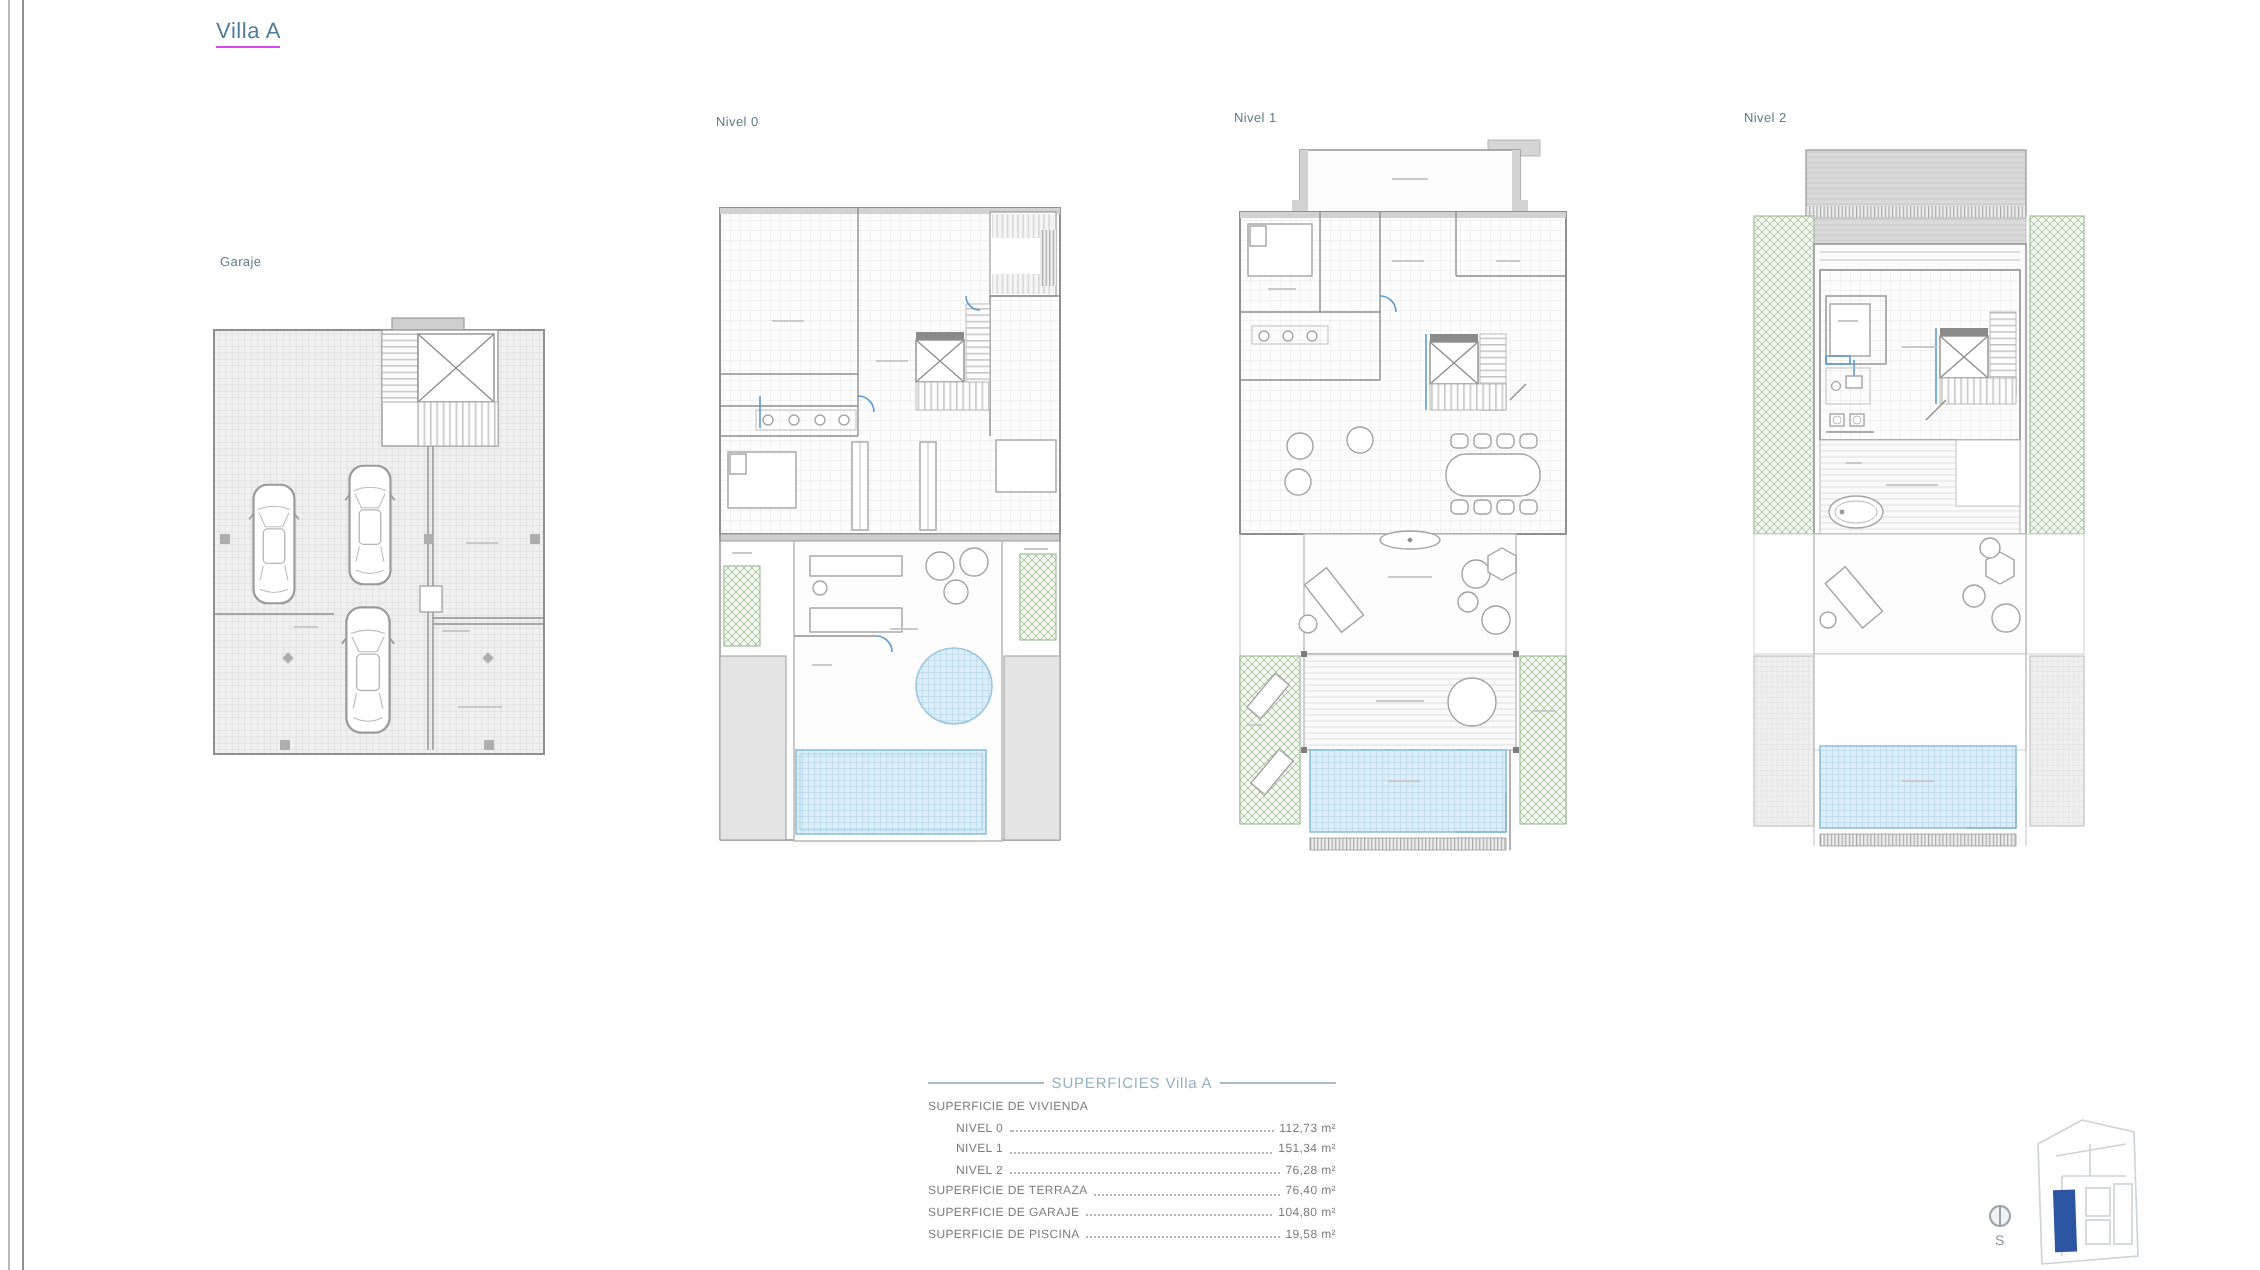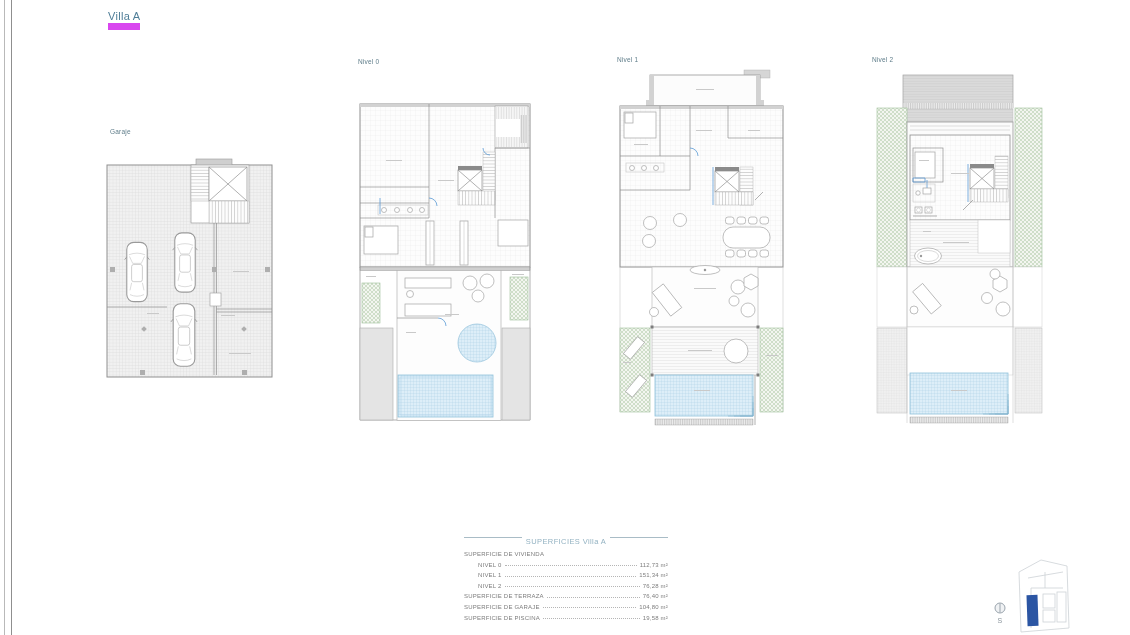--- a/index.html
+++ b/index.html
@@ -2,32 +2,32 @@
 <html><head>
 <meta charset="utf-8">
 <style>
   html,body{margin:0;padding:0;background:#fff;}
   .sheet{position:relative;width:1130px;height:635px;background:#ffffff;
          font-family:"Liberation Sans",sans-serif;overflow:hidden;}
   .edge-line{position:absolute;top:0;height:635px;width:1px;}
   .edge-line.l1{left:4px;background:#b9b9b9;}
   .edge-line.l2{left:11px;background:#8f8f8f;}
   .title{position:absolute;left:108px;top:10px;margin:0;font-size:11px;font-weight:400;
-         color:#4e7d97;border-bottom:7px solid #d946ef;padding-bottom:1px;letter-spacing:.3px;}
+         color:#4e7d97;border-bottom:1px solid #d946ef;padding-bottom:1px;letter-spacing:.3px;}
   .plan-label{position:absolute;font-size:6.5px;color:#5f7d8a;letter-spacing:.2px;}
   .plan{position:absolute;}
   
   .ln{stroke:#8f8f8f;stroke-width:.7;fill:none;}
   .ln2{stroke:#bdbdbd;stroke-width:.5;fill:none;}
   .furn{fill:#ffffff;stroke:#a3a3a3;stroke-width:.7;}
   .bl{stroke:#5b9bd5;stroke-width:.8;fill:none;}
   .dashlbl{fill:#c9c9c9;}
   
   .surfaces{position:absolute;left:464px;top:537px;width:204px;}
-  .surf-title{display:flex;align-items:flex-start;gap:4px;color:#93b2c2;font-size:7.5px;letter-spacing:.4px;white-space:nowrap;}
+  .surf-title{display:flex;align-items:center;gap:4px;color:#93b2c2;font-size:7.5px;letter-spacing:.4px;white-space:nowrap;}
   .surf-title .rule{flex:1;border-top:1px solid #a9bcc6;height:0;}
   .rows{margin-top:5px;display:flex;flex-direction:column;gap:4.6px;}
   .srow{display:flex;align-items:flex-end;font-size:6px;color:#7d7d7d;letter-spacing:.2px;}
   .srow.indent{padding-left:14px;}
   .srow .dots{flex:1;border-bottom:1px dotted #b5b5b5;margin:0 3px 1.5px;}
   .srow .val{white-space:nowrap;}
   .site{position:absolute;left:983px;top:558px;}
   .site text{font-size:7px;fill:#8a949c;}
 </style>
 </head>

